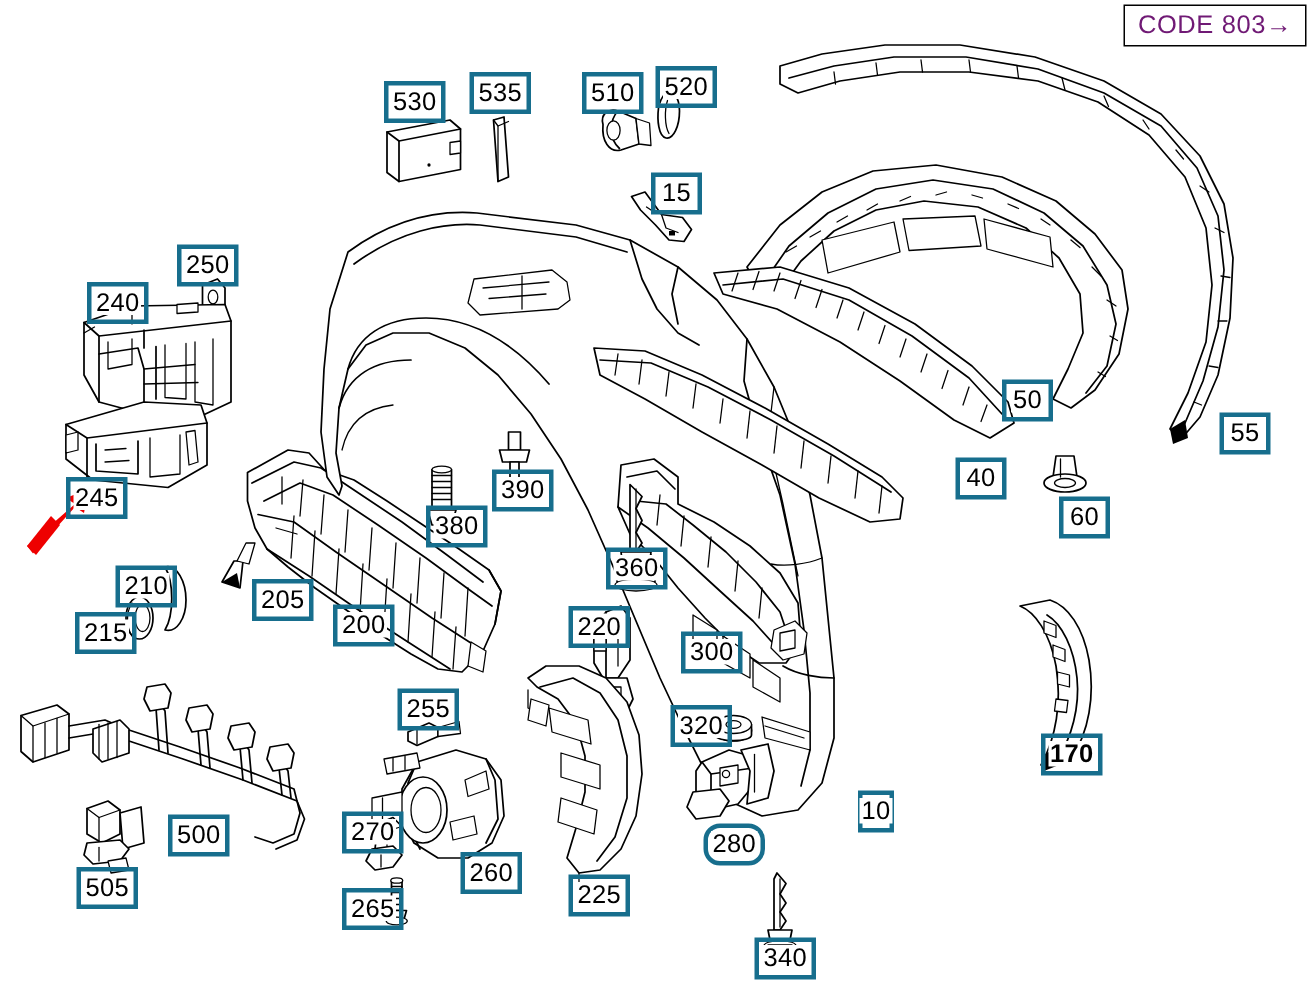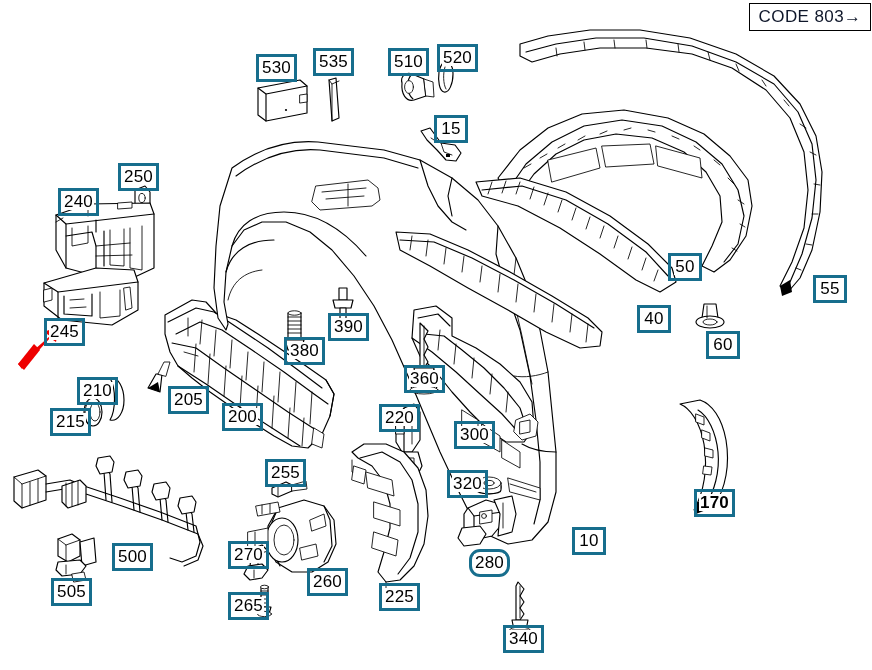--- a/index.html
+++ b/index.html
@@ -7,21 +7,21 @@
   body{
     font-family:"Liberation Sans", sans-serif;
     width:872px;height:670px;overflow:hidden;position:relative;
   }
   #stage{position:relative;width:872px;height:670px;background:#fff;}
 
   
   .code-badge{
     position:absolute;border:1.5px solid #000;background:#fff;
     display:flex;align-items:center;justify-content:center;
-    font-size:17px;color:#0f172a;letter-spacing:.4px;white-space:nowrap;
+    font-size:17px;color:#701a75;letter-spacing:.4px;white-space:nowrap;
     padding:0 6px;box-sizing:border-box;
   }
 
   
   .lbl{
     position:absolute;box-sizing:border-box;
     border:3px solid var(--callout,#176e8d);
     background:transparent;
     display:flex;align-items:center;justify-content:center;
     font-size:17px;line-height:1;color:#000;
@@ -558,21 +558,21 @@
       </div>
       <div class="lbl" style="left: 694px; top: 489px; width: 41px; height: 28px; font-weight: bold; --callout: #176e8d;">
         <span>170</span>
       </div>
       <div class="lbl" style="left: 265px; top: 459px; width: 41px; height: 28px; --callout: #176e8d;">
         <span>255</span>
       </div>
       <div class="lbl" style="left: 447px; top: 470px; width: 41px; height: 28px; --callout: #176e8d;">
         <span>320</span>
       </div>
-      <div class="lbl" style="left: 572px; top: 527px; width: 34px; height: 28px; --callout: #176e8d;">
+      <div class="lbl" style="left: 572px; top: 527px; width: 24px; height: 28px; --callout: #176e8d;">
         <span>10</span>
       </div>
       <div class="lbl" style="left: 228px; top: 541px; width: 41px; height: 28px; --callout: #176e8d;">
         <span>270</span>
       </div>
       <div class="lbl" style="left: 112px; top: 543px; width: 41px; height: 28px; --callout: #176e8d;">
         <span>500</span>
       </div>
       <div class="lbl" style="left: 469px; top: 549px; width: 41px; height: 28px; border-radius: 11px; --callout: #176e8d;">
         <span>280</span>

